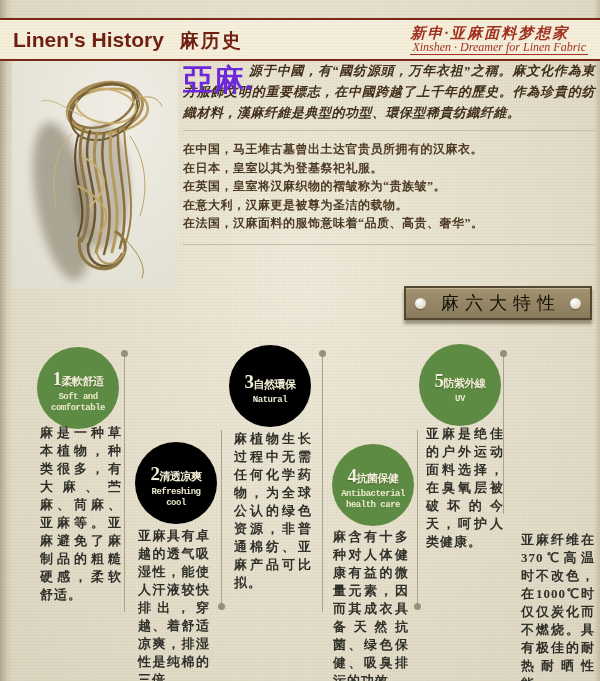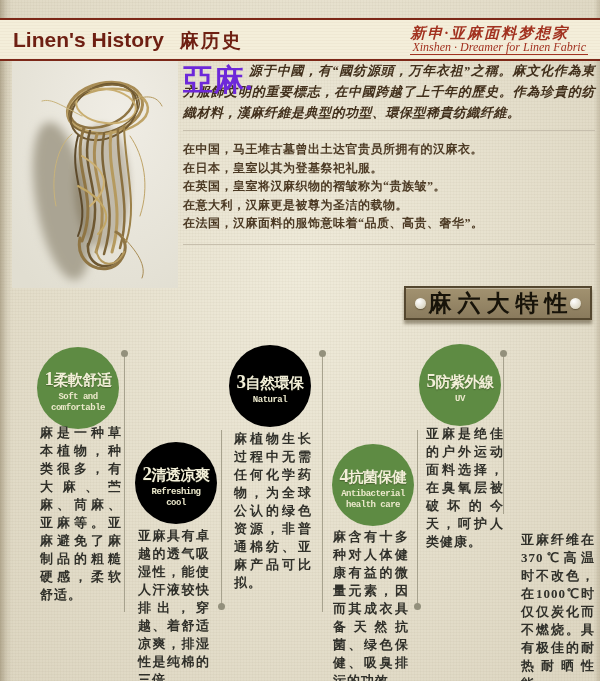--- a/index.html
+++ b/index.html
@@ -52,35 +52,35 @@
 
   
   .plaque{
     position:absolute;left:404px;top:286px;width:184px;height:30px;z-index:1;
     background:linear-gradient(180deg,#a29270,#83745756);
     background-color:#8d7e60;
     border:2px solid #54472f;
     box-shadow:0 4px 3px rgba(90,78,52,.55), inset 0 1px 0 rgba(255,255,250,.35);
     display:flex;align-items:center;justify-content:center;
   }
-  .plaque-label{font-size:23px;font-weight:bold;color:#171309;letter-spacing:6px;text-indent:6px;}
+  .plaque-label{font-size:18px;font-weight:normal;color:#171309;letter-spacing:6px;text-indent:6px;}
   .rivet{position:absolute;top:50%;width:11px;height:11px;margin-top:-5.5px;border-radius:50%;
     background:radial-gradient(circle at 35% 30%, #ffffff, #ddd8c6 70%, #b5ad95);
     box-shadow:0 1px 1px rgba(60,50,30,.5);}
   .rivet.l{left:9px;} .rivet.r{right:9px;}
 
   
   .fcircle{position:absolute;width:82px;height:82px;border-radius:50%;z-index:1;
     text-align:center;color:#f2efd8;}
   .fcircle.green{background:#5e8b43;}
   .fcircle.olive{background:#000000;}
   .ftitle{margin-top:21px;white-space:nowrap;font-weight:bold;letter-spacing:-.5px;
     text-shadow:0 1px 1px rgba(40,40,20,.4);}
   .fnum{font-size:19px;}
-  .fzh{font-size:15px;}
+  .fzh{font-size:11px;}
   .fsub{margin-top:2px;font-family:"Liberation Mono",monospace;font-weight:bold;
     font-size:9px;line-height:10.5px;color:#ece9cc;letter-spacing:-.5px;}
   .fcircle.oneline .ftitle{margin-top:26px;}
 
   .fdesc{position:absolute;width:78px;z-index:1;font-size:13px;font-weight:bold;
     line-height:18px;color:#30302a;letter-spacing:1px;text-align:justify;}
 
   
   .vline{position:absolute;width:1px;background:#a7a28e;z-index:0;}
   .vdot{position:absolute;left:-3px;width:7px;height:7px;border-radius:50%;background:#93907c;}

